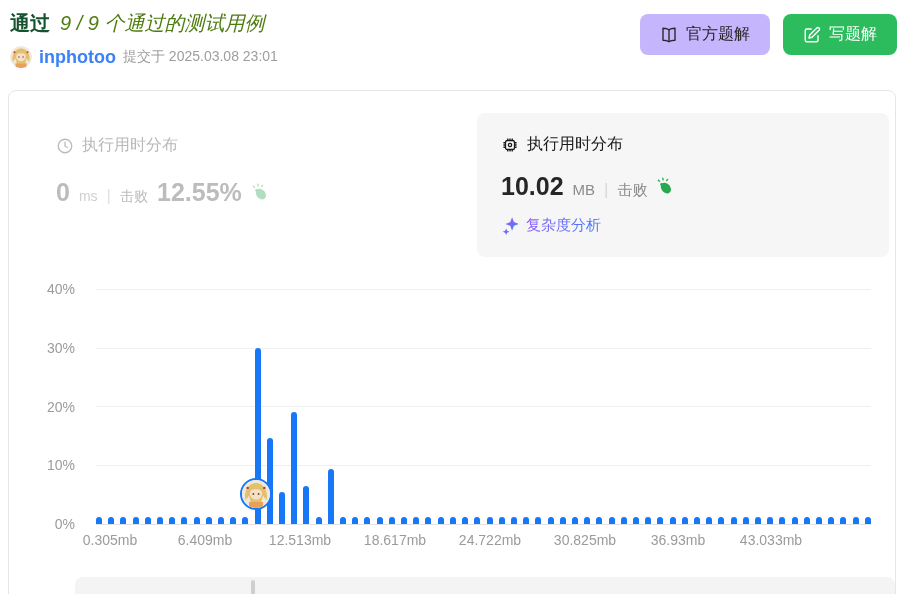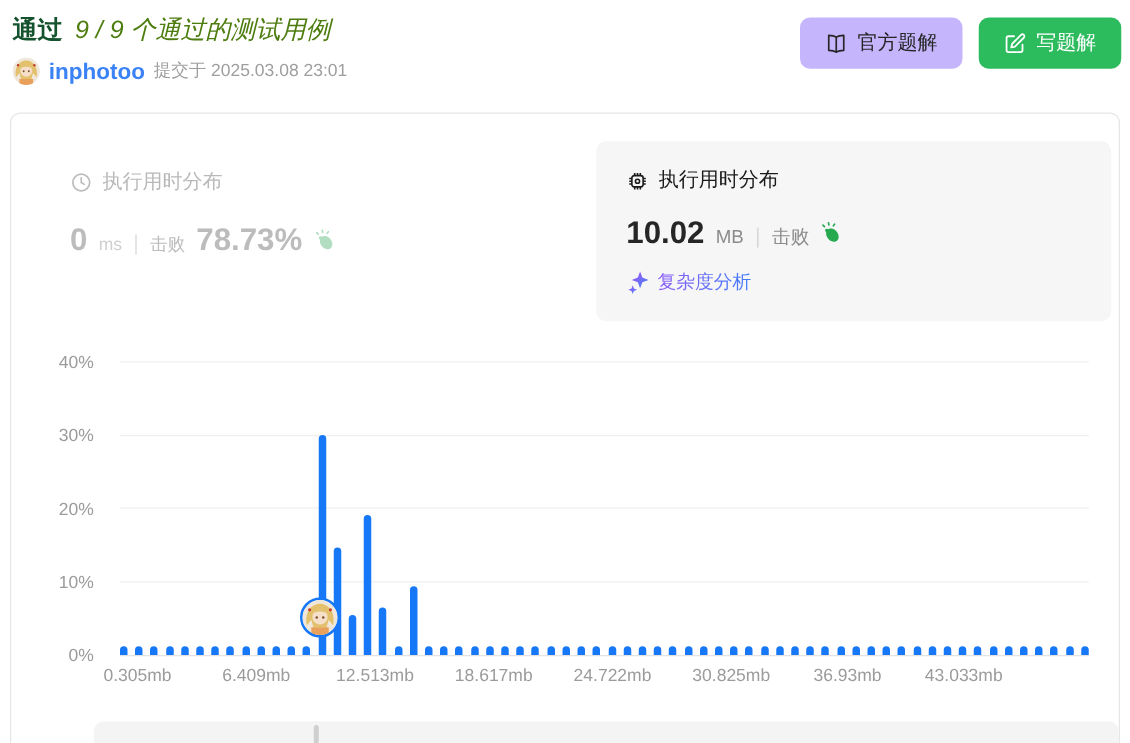--- a/index.html
+++ b/index.html
@@ -136,21 +136,21 @@
           <path d="M12 7 v5 l3.2 2" stroke-linecap="round"></path>
         </svg>
       </span>
       <span class="panel-title">执行用时分布</span>
     </div>
     <div class="stats-row">
       <span class="stat-value">0</span>
       <span class="stat-unit">ms</span>
       <span class="divider">|</span>
       <span class="beats-label">击败</span>
-      <span class="beats-value">78.73%</span>
+      <span class="beats-value">12.55%</span>
       <span class="clap">
         <svg viewBox="0 0 24 24">
           <g stroke="#b2ddc0" stroke-width="1.7" stroke-linecap="round" fill="none">
             <path d="M4.5 5.5 L3 4 M9 3.6 L8.6 1.6 M13.5 4.6 L14.7 3"></path>
           </g>
           <ellipse cx="12.5" cy="14" rx="5.6" ry="7.4" transform="rotate(-40 12.5 14)" fill="#b2ddc0"></ellipse>
           <ellipse cx="8.2" cy="10.2" rx="1.8" ry="3.4" transform="rotate(-58 8.2 10.2)" fill="#b2ddc0"></ellipse>
         </svg>
       </span>
     </div>

